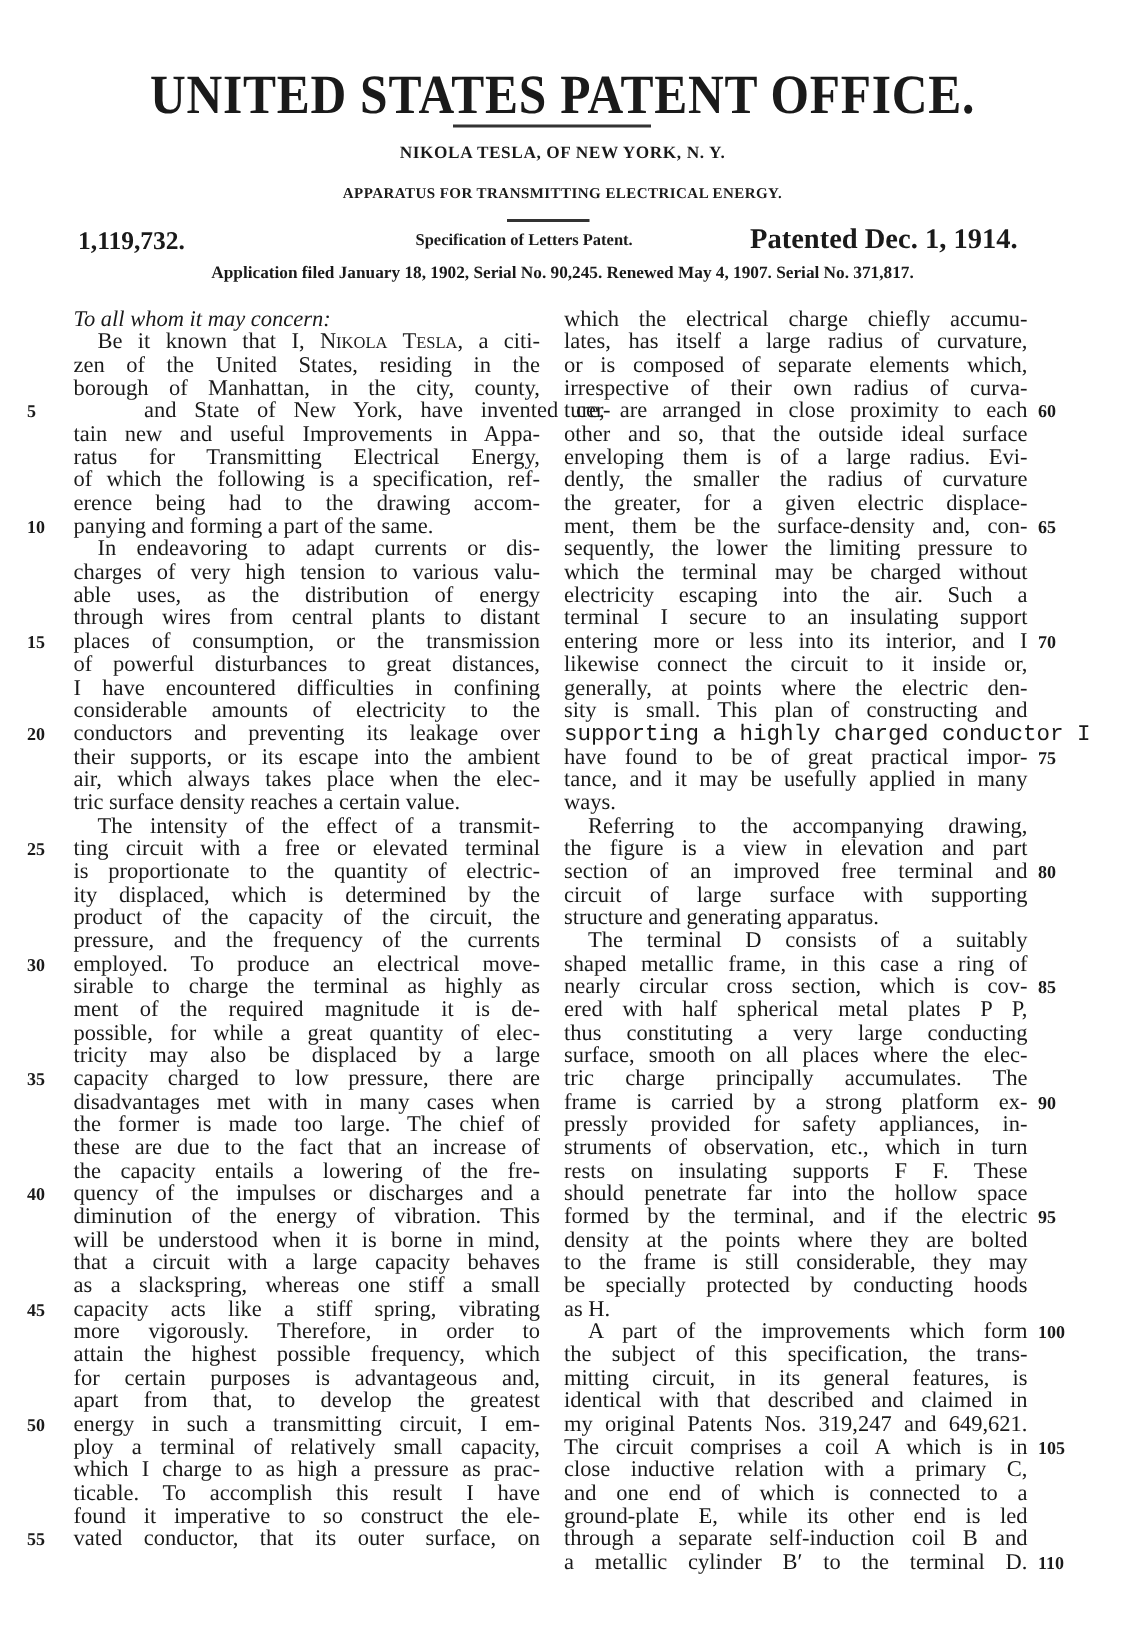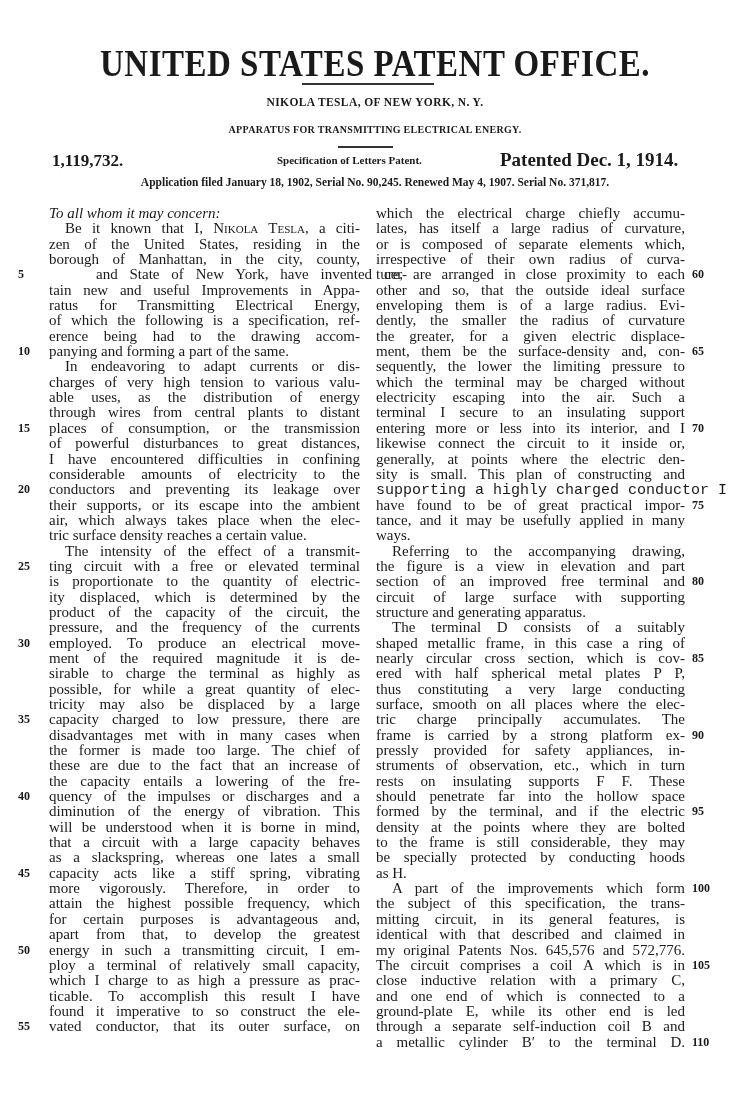--- a/index.html
+++ b/index.html
@@ -98,34 +98,34 @@
       <div class="line"><span style="display: inline-block; width: 100%; text-align: justify; text-align-last: justify;">their supports, or its escape into the ambient</span></div>
       <div class="line"><span style="display: inline-block; width: 100%; text-align: justify; text-align-last: justify;">air, which always takes place when the elec-</span></div>
       <div class="line last"><span style="display: inline-block; width: 100%; text-align: left; text-align-last: left;">tric surface density reaches a certain value.</span></div>
       <div class="line indent"><span style="display: inline-block; width: 100%; text-align: justify; text-align-last: justify;">The intensity of the effect of a transmit-</span></div>
       <div class="line"><span style="display: inline-block; width: 100%; text-align: justify; text-align-last: justify;">ting circuit with a free or elevated terminal</span><span class="lnum">25</span></div>
       <div class="line"><span style="display: inline-block; width: 100%; text-align: justify; text-align-last: justify;">is proportionate to the quantity of electric-</span></div>
       <div class="line"><span style="display: inline-block; width: 100%; text-align: justify; text-align-last: justify;">ity displaced, which is determined by the</span></div>
       <div class="line"><span style="display: inline-block; width: 100%; text-align: justify; text-align-last: justify;">product of the capacity of the circuit, the</span></div>
       <div class="line"><span style="display: inline-block; width: 100%; text-align: justify; text-align-last: justify;">pressure, and the frequency of the currents</span></div>
       <div class="line"><span style="display: inline-block; width: 100%; text-align: justify; text-align-last: justify;">employed.  To produce an electrical move-</span><span class="lnum">30</span></div>
+      <div class="line"><span style="display: inline-block; width: 100%; text-align: justify; text-align-last: justify;">sirable to charge the terminal as highly as</span></div>
       <div class="line"><span style="display: inline-block; width: 100%; text-align: justify; text-align-last: justify;">ment of the required magnitude it is de-</span></div>
-      <div class="line"><span style="display: inline-block; width: 100%; text-align: justify; text-align-last: justify;">sirable to charge the terminal as highly as</span></div>
       <div class="line"><span style="display: inline-block; width: 100%; text-align: justify; text-align-last: justify;">possible, for while a great quantity of elec-</span></div>
       <div class="line"><span style="display: inline-block; width: 100%; text-align: justify; text-align-last: justify;">tricity may also be displaced by a large</span></div>
       <div class="line"><span style="display: inline-block; width: 100%; text-align: justify; text-align-last: justify;">capacity charged to low pressure, there are</span><span class="lnum">35</span></div>
       <div class="line"><span style="display: inline-block; width: 100%; text-align: justify; text-align-last: justify;">disadvantages met with in many cases when</span></div>
       <div class="line"><span style="display: inline-block; width: 100%; text-align: justify; text-align-last: justify;">the former is made too large.  The chief of</span></div>
       <div class="line"><span style="display: inline-block; width: 100%; text-align: justify; text-align-last: justify;">these are due to the fact that an increase of</span></div>
       <div class="line"><span style="display: inline-block; width: 100%; text-align: justify; text-align-last: justify;">the capacity entails a lowering of the fre-</span></div>
       <div class="line"><span style="display: inline-block; width: 100%; text-align: justify; text-align-last: justify;">quency of the impulses or discharges and a</span><span class="lnum">40</span></div>
       <div class="line"><span style="display: inline-block; width: 100%; text-align: justify; text-align-last: justify;">diminution of the energy of vibration.  This</span></div>
       <div class="line"><span style="display: inline-block; width: 100%; text-align: justify; text-align-last: justify;">will be understood when it is borne in mind,</span></div>
       <div class="line"><span style="display: inline-block; width: 100%; text-align: justify; text-align-last: justify;">that a circuit with a large capacity behaves</span></div>
-      <div class="line"><span style="display: inline-block; width: 100%; text-align: justify; text-align-last: justify;">as a slackspring, whereas one lates a small</span></div>
+      <div class="line"><span style="display: inline-block; width: 100%; text-align: justify; text-align-last: justify;">as a slackspring, whereas one stiff a small</span></div>
       <div class="line"><span style="display: inline-block; width: 100%; text-align: justify; text-align-last: justify;">capacity acts like a stiff spring, vibrating</span><span class="lnum">45</span></div>
       <div class="line"><span style="display: inline-block; width: 100%; text-align: justify; text-align-last: justify;">more vigorously.  Therefore, in order to</span></div>
       <div class="line"><span style="display: inline-block; width: 100%; text-align: justify; text-align-last: justify;">attain the highest possible frequency, which</span></div>
       <div class="line"><span style="display: inline-block; width: 100%; text-align: justify; text-align-last: justify;">for certain purposes is advantageous and,</span></div>
       <div class="line"><span style="display: inline-block; width: 100%; text-align: justify; text-align-last: justify;">apart from that, to develop the greatest</span></div>
       <div class="line"><span style="display: inline-block; width: 100%; text-align: justify; text-align-last: justify;">energy in such a transmitting circuit, I em-</span><span class="lnum">50</span></div>
       <div class="line"><span style="display: inline-block; width: 100%; text-align: justify; text-align-last: justify;">ploy a terminal of relatively small capacity,</span></div>
       <div class="line"><span style="display: inline-block; width: 100%; text-align: justify; text-align-last: justify;">which I charge to as high a pressure as prac-</span></div>
       <div class="line"><span style="display: inline-block; width: 100%; text-align: justify; text-align-last: justify;">ticable.  To accomplish this result I have</span></div>
       <div class="line"><span style="display: inline-block; width: 100%; text-align: justify; text-align-last: justify;">found it imperative to so construct the ele-</span></div>
@@ -173,21 +173,21 @@
       <div class="line"><span style="display: inline-block; width: 100%; text-align: justify; text-align-last: justify;">should penetrate far into the hollow space</span></div>
       <div class="line"><span style="display: inline-block; width: 100%; text-align: justify; text-align-last: justify;">formed by the terminal, and if the electric</span><span class="lnum">95</span></div>
       <div class="line"><span style="display: inline-block; width: 100%; text-align: justify; text-align-last: justify;">density at the points where they are bolted</span></div>
       <div class="line"><span style="display: inline-block; width: 100%; text-align: justify; text-align-last: justify;">to the frame is still considerable, they may</span></div>
       <div class="line"><span style="display: inline-block; width: 100%; text-align: justify; text-align-last: justify;">be specially protected by conducting hoods</span></div>
       <div class="line last"><span style="display: inline-block; width: 100%; text-align: left; text-align-last: left;">as H.</span></div>
       <div class="line indent"><span style="display: inline-block; width: 100%; text-align: justify; text-align-last: justify;">A part of the improvements which form</span><span class="lnum">100</span></div>
       <div class="line"><span style="display: inline-block; width: 100%; text-align: justify; text-align-last: justify;">the subject of this specification, the trans-</span></div>
       <div class="line"><span style="display: inline-block; width: 100%; text-align: justify; text-align-last: justify;">mitting circuit, in its general features, is</span></div>
       <div class="line"><span style="display: inline-block; width: 100%; text-align: justify; text-align-last: justify;">identical with that described and claimed in</span></div>
-      <div class="line"><span style="display: inline-block; width: 100%; text-align: justify; text-align-last: justify;">my original Patents Nos. 645,576 and 572,776.</span></div>
+      <div class="line"><span style="display: inline-block; width: 100%; text-align: justify; text-align-last: justify;">my original Patents Nos. 319,247 and 649,621.</span></div>
       <div class="line"><span style="display: inline-block; width: 100%; text-align: justify; text-align-last: justify;">The circuit comprises a coil A which is in</span><span class="lnum">105</span></div>
       <div class="line"><span style="display: inline-block; width: 100%; text-align: justify; text-align-last: justify;">close inductive relation with a primary C,</span></div>
       <div class="line"><span style="display: inline-block; width: 100%; text-align: justify; text-align-last: justify;">and one end of which is connected to a</span></div>
       <div class="line"><span style="display: inline-block; width: 100%; text-align: justify; text-align-last: justify;">ground-plate E, while its other end is led</span></div>
       <div class="line"><span style="display: inline-block; width: 100%; text-align: justify; text-align-last: justify;">through a separate self-induction coil B and</span></div>
       <div class="line"><span style="display: inline-block; width: 100%; text-align: justify; text-align-last: justify;">a metallic cylinder B′ to the terminal D.</span><span class="lnum">110</span></div>
     </div>
 </div>
 
 </body></html>

